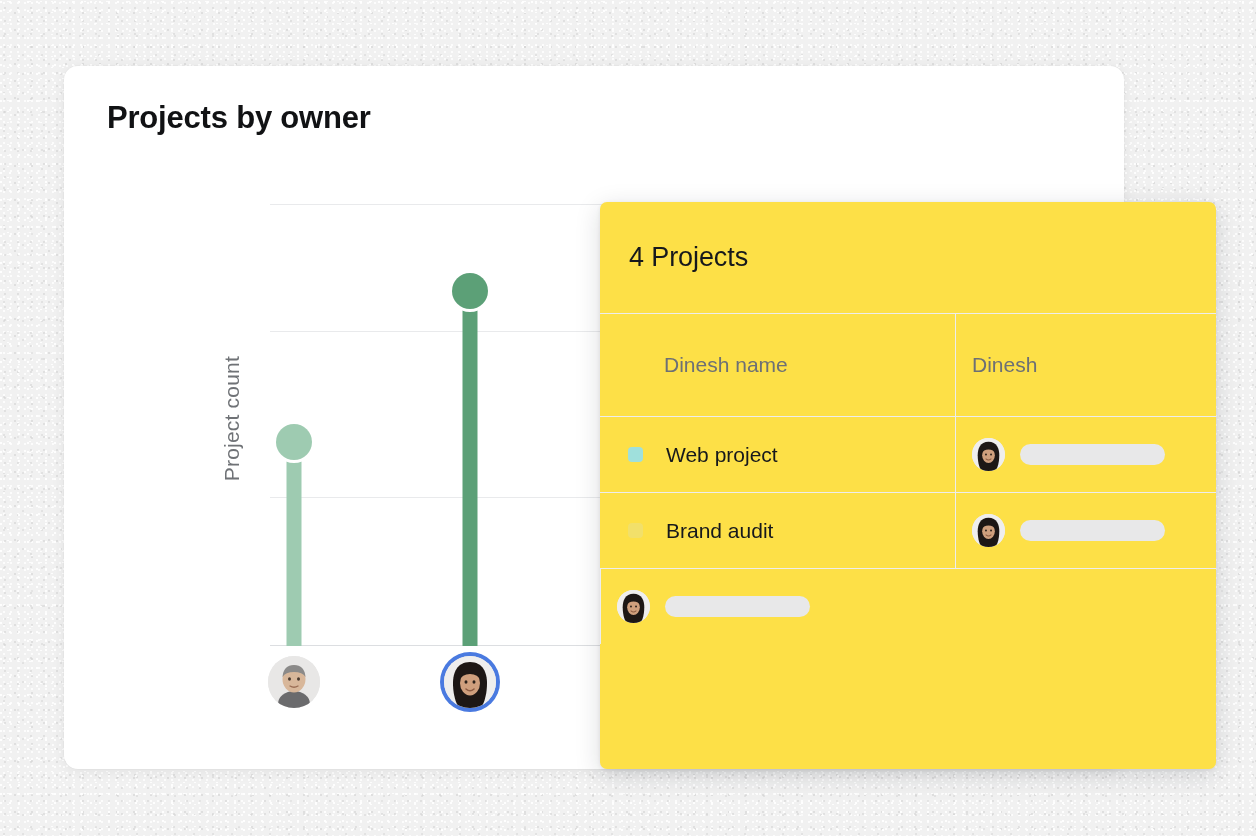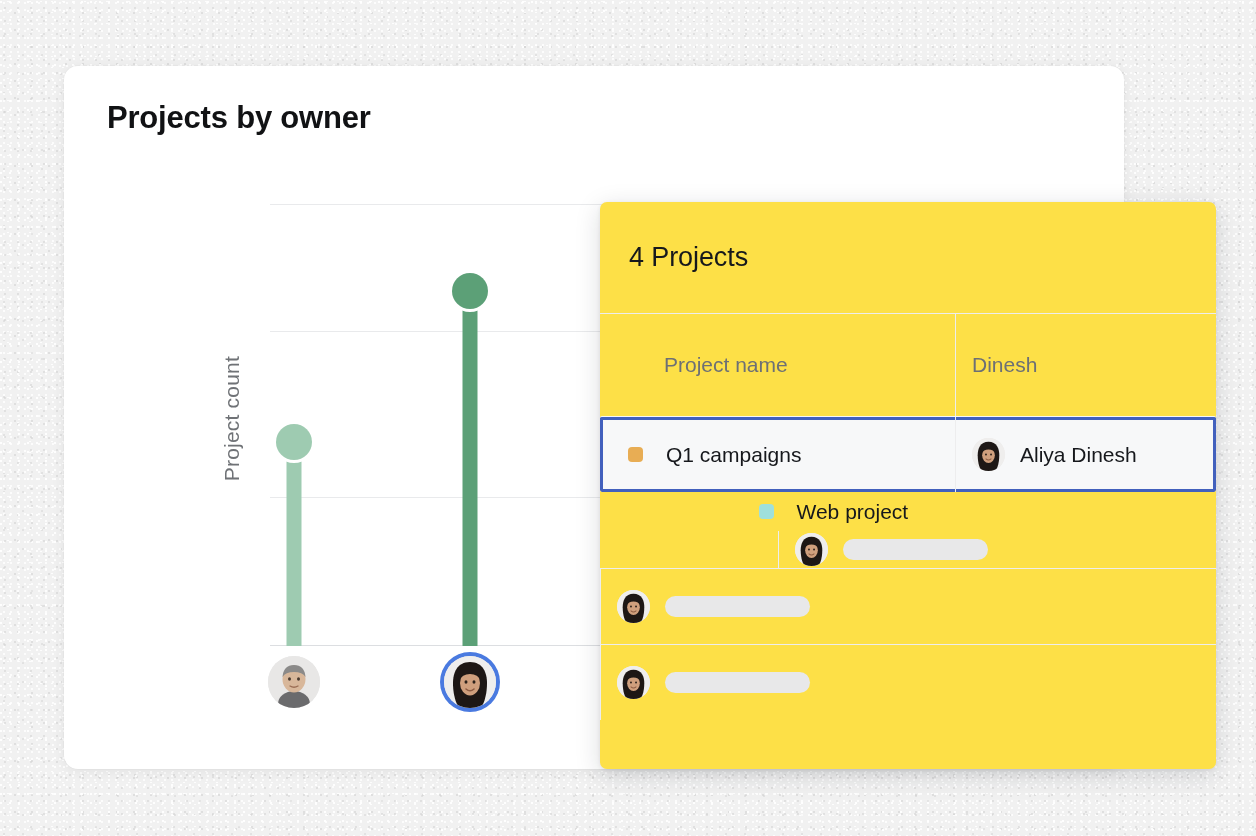--- a/index.html
+++ b/index.html
@@ -329,52 +329,53 @@
 <div class="panel">
 
   <div class="panel-header">
     <div class="panel-title">4 Projects</div>
   </div>
 
   <div class="table">
 
     <div class="table-head">
       <div class="col-name">
-        <span class="th">Project name</span>
+        <span class="th">Dinesh name</span>
       </div>
       <div class="col-owner">
         <span class="th">Dinesh</span>
       </div>
     </div>
 
-    <div class="table-row selected">
+
+    <div class="table-row">
       <div class="cell-name">
-        <span class="swatch" style="background:#e8ad54;"></span>
-        <span class="proj-name">Q1 campaigns</span>
+        <span class="swatch" style="background:#9fe0dc;"></span>
+        <span class="proj-name">Web project</span>
       </div>
       <div class="cell-owner">
         <span class="owner-avatar">
           <svg viewBox="0 0 52 52" xmlns="http://www.w3.org/2000/svg">
             <rect width="52" height="52" fill="#efeeed"></rect>
             <path d="M26 6 C13 6 9 17 9 27 C9 40 13 52 17 52 L35 52 C39 52 43 40 43 27 C43 17 39 6 26 6 Z" fill="#1d1715"></path>
             <ellipse cx="26" cy="27" rx="10" ry="12.5" fill="#cf9f7d"></ellipse>
             <path d="M26 9 C16 9 14 18 15 25 q3-7 11-7 t11 7 C38 18 36 9 26 9 Z" fill="#1d1715"></path>
             <ellipse cx="22" cy="26" rx="1.5" ry="1.7" fill="#2b211a"></ellipse>
             <ellipse cx="30" cy="26" rx="1.5" ry="1.7" fill="#2b211a"></ellipse>
             <path d="M22 33 q4 3.5 8 0" stroke="#8d5c43" stroke-width="1.6" fill="none" stroke-linecap="round"></path>
           </svg>
         </span>
-        <span class="owner-name">Aliya Dinesh</span>
+        <span class="owner-redacted"></span>
       </div>
     </div>
 
     <div class="table-row">
       <div class="cell-name">
-        <span class="swatch" style="background:#9fe0dc;"></span>
-        <span class="proj-name">Web project</span>
+        <span class="swatch" style="background:#f2e06a;"></span>
+        <span class="proj-name">Brand audit</span>
       </div>
       <div class="cell-owner">
         <span class="owner-avatar">
           <svg viewBox="0 0 52 52" xmlns="http://www.w3.org/2000/svg">
             <rect width="52" height="52" fill="#efeeed"></rect>
             <path d="M26 6 C13 6 9 17 9 27 C9 40 13 52 17 52 L35 52 C39 52 43 40 43 27 C43 17 39 6 26 6 Z" fill="#1d1715"></path>
             <ellipse cx="26" cy="27" rx="10" ry="12.5" fill="#cf9f7d"></ellipse>
             <path d="M26 9 C16 9 14 18 15 25 q3-7 11-7 t11 7 C38 18 36 9 26 9 Z" fill="#1d1715"></path>
             <ellipse cx="22" cy="26" rx="1.5" ry="1.7" fill="#2b211a"></ellipse>
             <ellipse cx="30" cy="26" rx="1.5" ry="1.7" fill="#2b211a"></ellipse>
@@ -395,32 +396,15 @@
             <path d="M26 9 C16 9 14 18 15 25 q3-7 11-7 t11 7 C38 18 36 9 26 9 Z" fill="#1d1715"></path>
             <ellipse cx="22" cy="26" rx="1.5" ry="1.7" fill="#2b211a"></ellipse>
             <ellipse cx="30" cy="26" rx="1.5" ry="1.7" fill="#2b211a"></ellipse>
             <path d="M22 33 q4 3.5 8 0" stroke="#8d5c43" stroke-width="1.6" fill="none" stroke-linecap="round"></path>
           </svg>
         </span>
         <span class="owner-redacted"></span>
       </div>
     </div>
 
-    <div class="table-row">
-      <div class="cell-owner">
-        <span class="owner-avatar">
-          <svg viewBox="0 0 52 52" xmlns="http://www.w3.org/2000/svg">
-            <rect width="52" height="52" fill="#efeeed"></rect>
-            <path d="M26 6 C13 6 9 17 9 27 C9 40 13 52 17 52 L35 52 C39 52 43 40 43 27 C43 17 39 6 26 6 Z" fill="#1d1715"></path>
-            <ellipse cx="26" cy="27" rx="10" ry="12.5" fill="#cf9f7d"></ellipse>
-            <path d="M26 9 C16 9 14 18 15 25 q3-7 11-7 t11 7 C38 18 36 9 26 9 Z" fill="#1d1715"></path>
-            <ellipse cx="22" cy="26" rx="1.5" ry="1.7" fill="#2b211a"></ellipse>
-            <ellipse cx="30" cy="26" rx="1.5" ry="1.7" fill="#2b211a"></ellipse>
-            <path d="M22 33 q4 3.5 8 0" stroke="#8d5c43" stroke-width="1.6" fill="none" stroke-linecap="round"></path>
-          </svg>
-        </span>
-        <span class="owner-redacted"></span>
-      </div>
-    </div>
-
     <div class="panel-footer"></div>
   </div>
 </div>
 
 </body></html>

